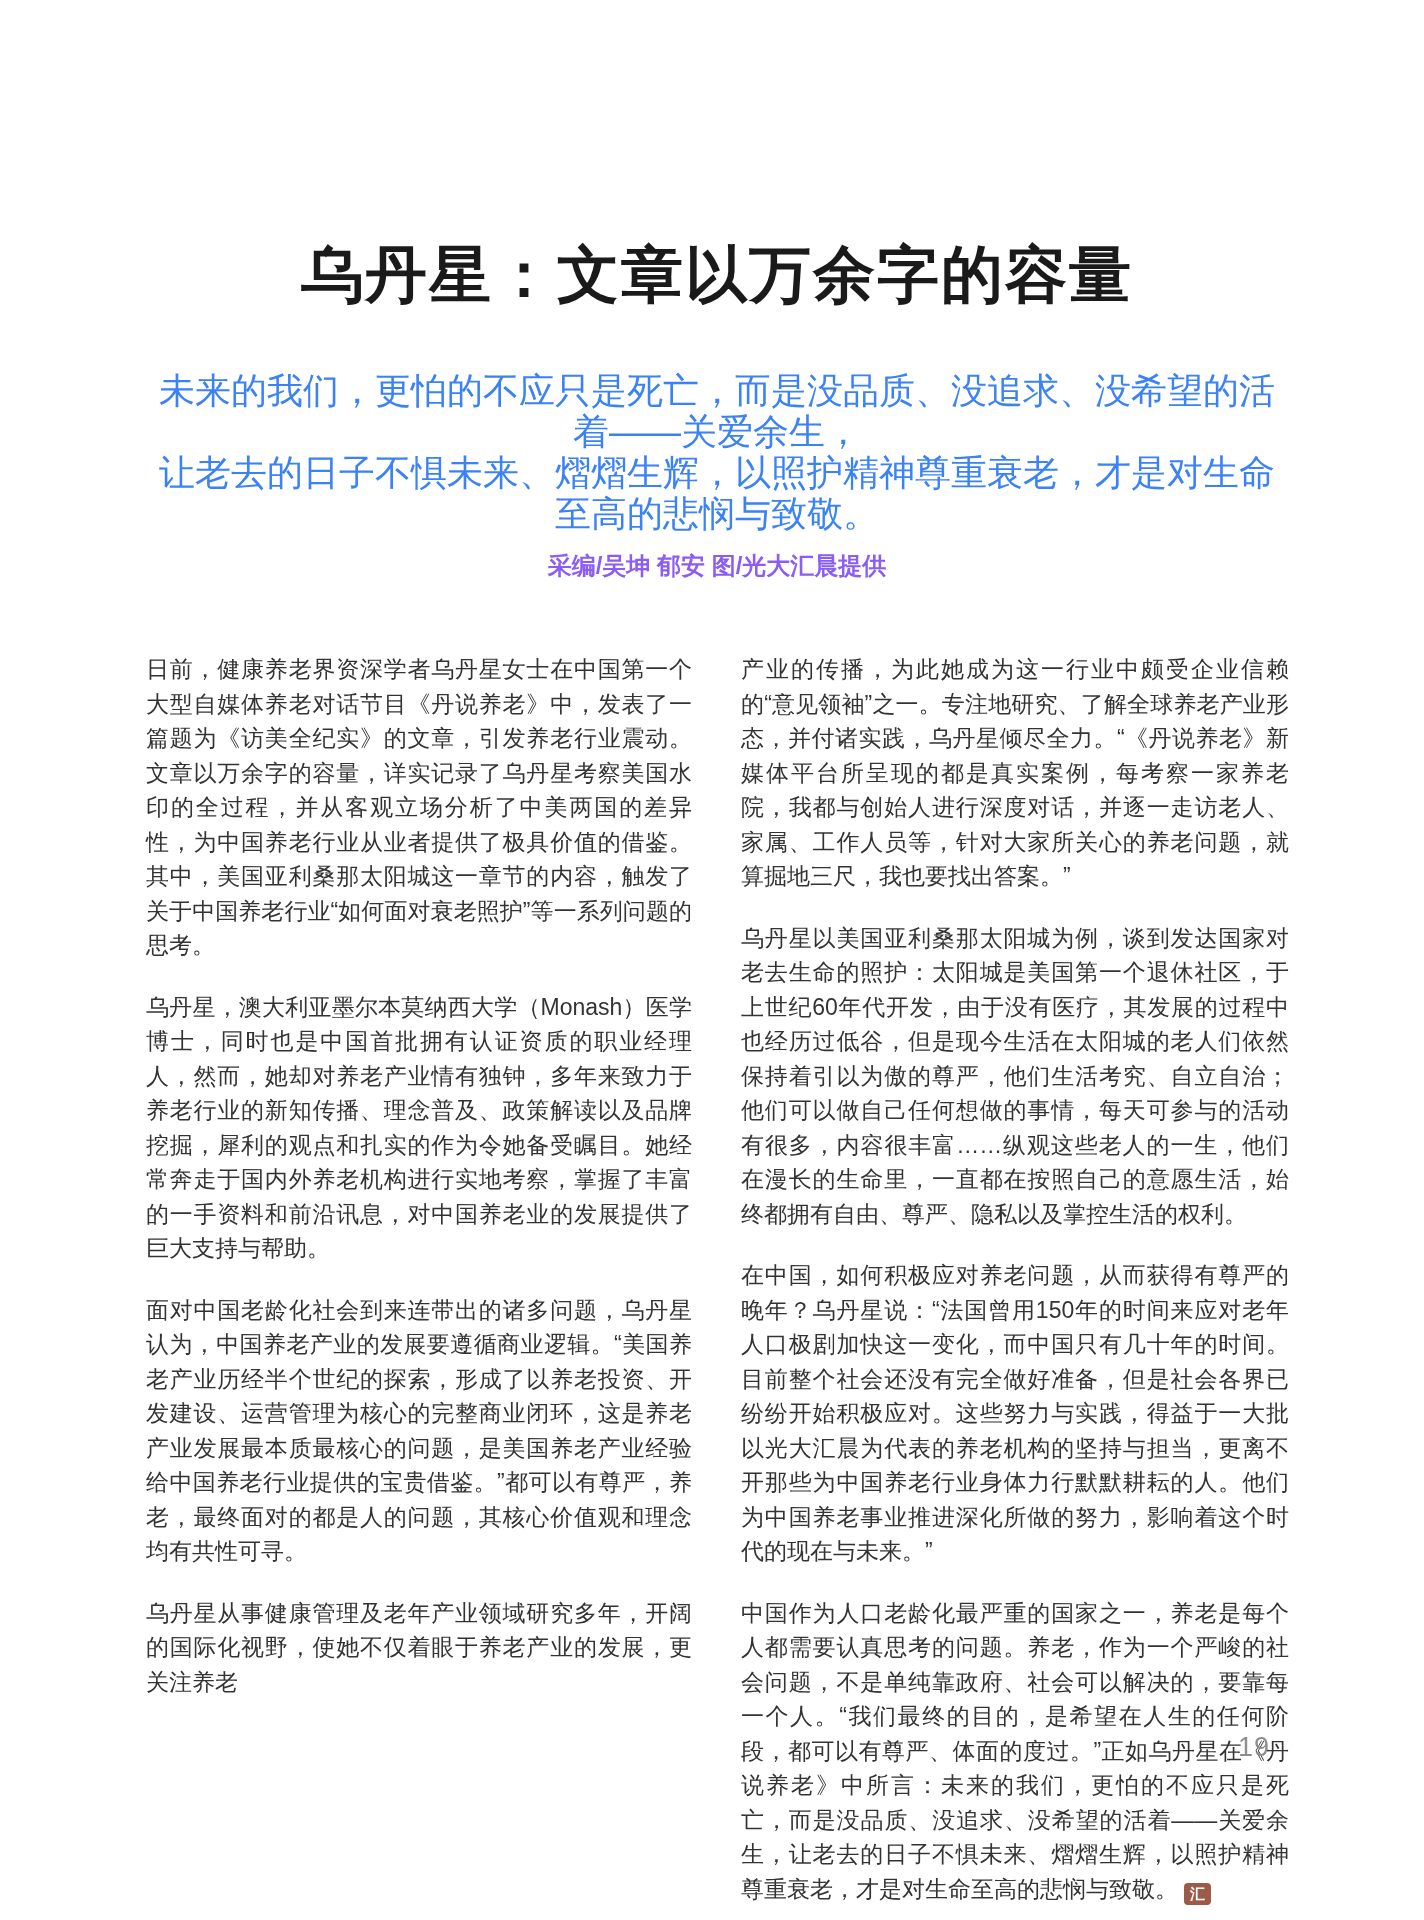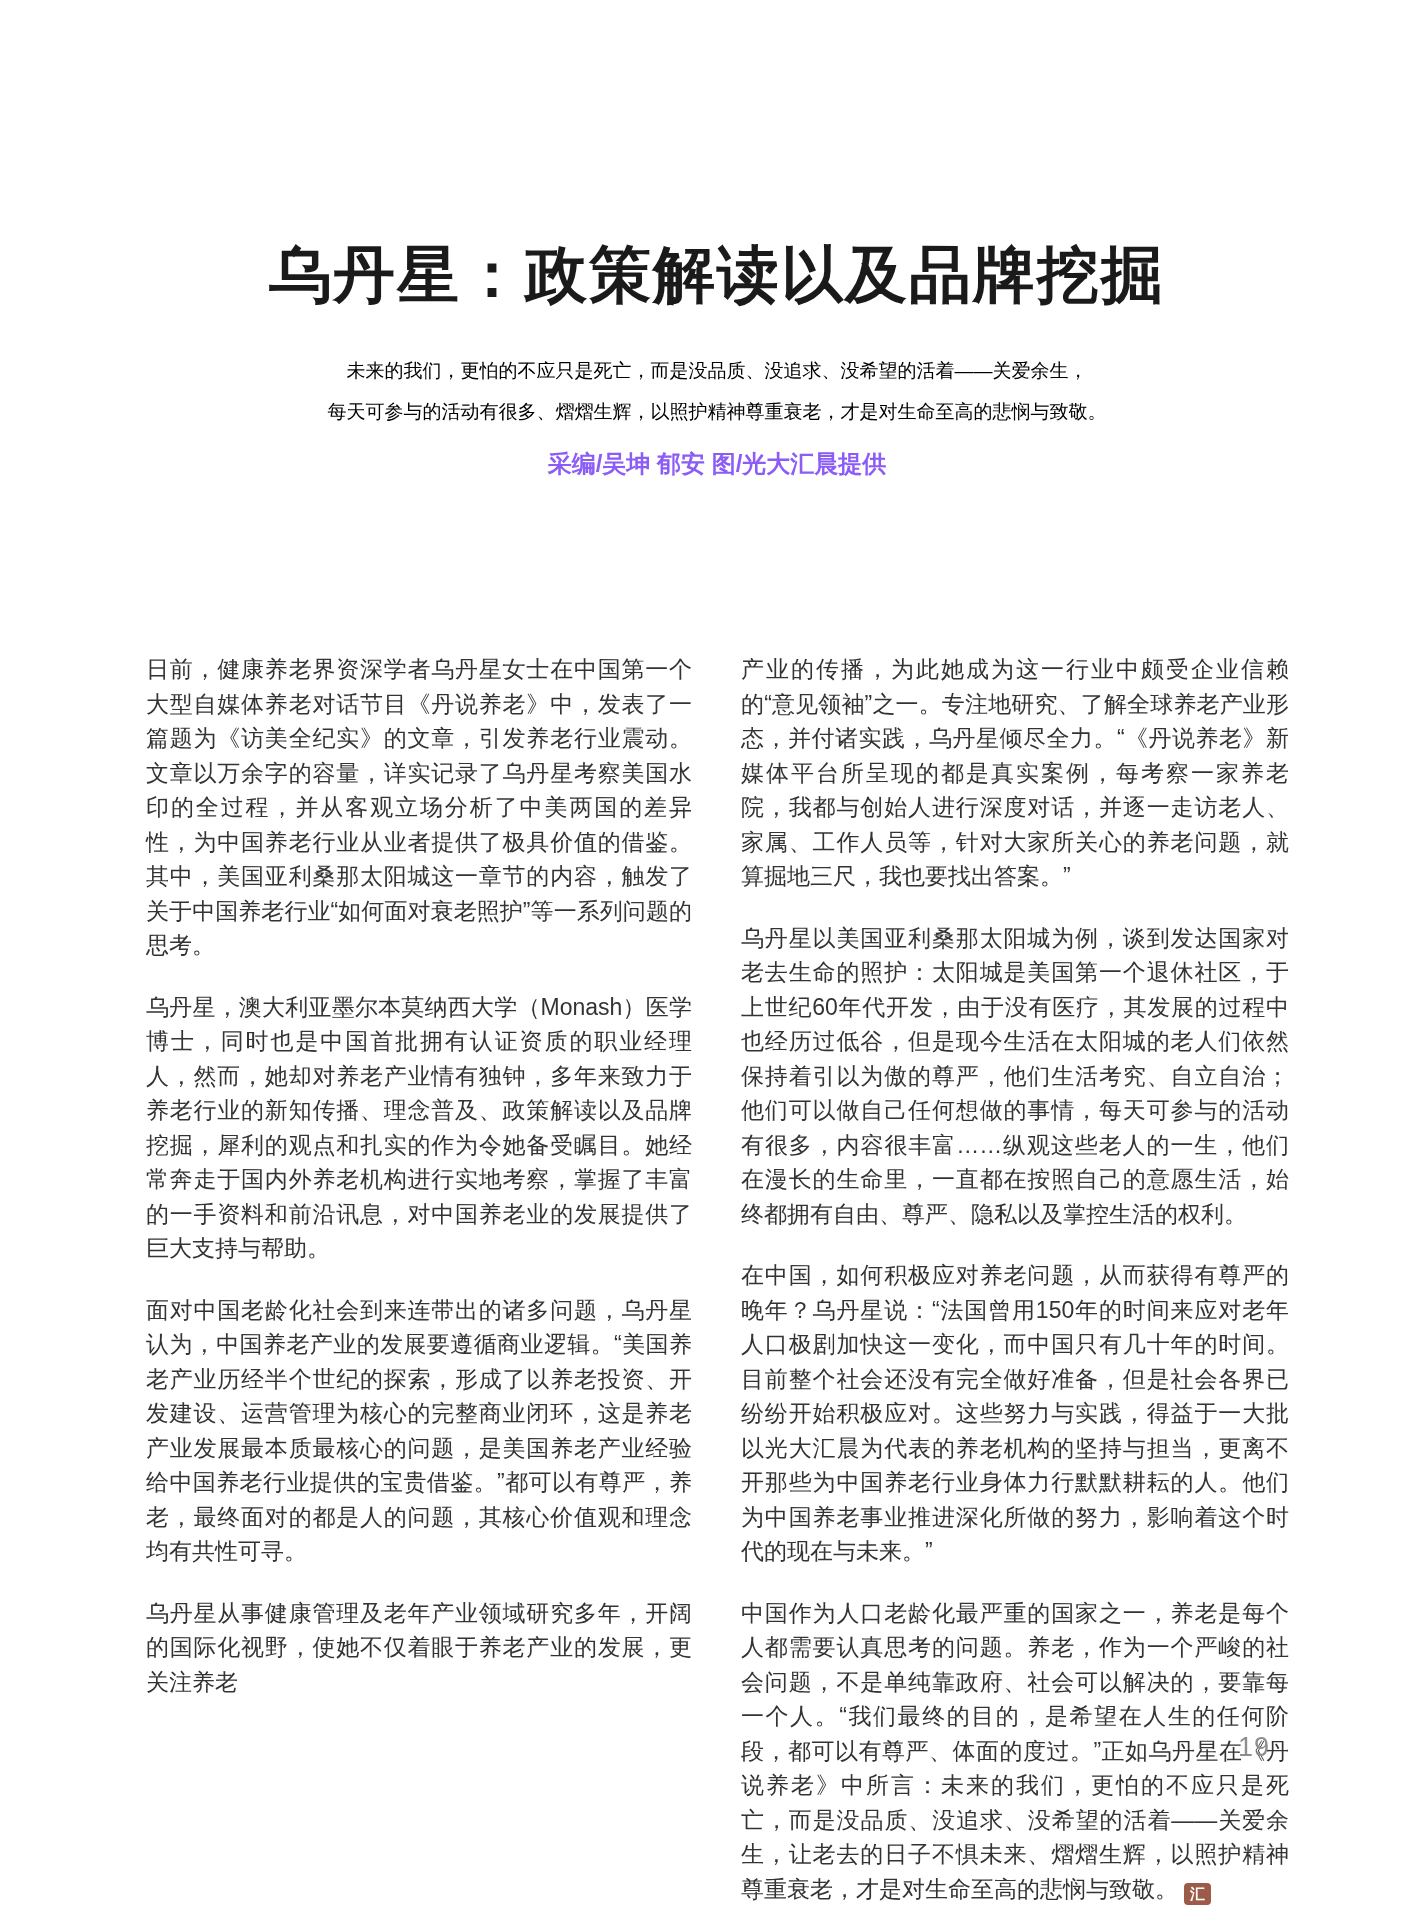--- a/index.html
+++ b/index.html
@@ -24,24 +24,24 @@
   }
   .article-title {
     font-size: 62px;
     line-height: 1.2;
     font-weight: 700;
     color: #1a1a1a;
     letter-spacing: 2px;
     margin: 0;
   }
   .article-subtitle {
-    margin-top: 38px;
-    font-size: 19px;
+    margin-top: 58px;
+    font-size: 36px;
     line-height: 41px;
-    color: #000000;
+    color: #3b82f6;
   }
   .article-byline {
     margin-top: 16px;
     font-size: 24px;
     font-weight: 700;
     color: #8b5cf6;
   }
   .col {
     position: absolute;
     top: 652px;
@@ -77,24 +77,24 @@
     letter-spacing: 1px;
     font-weight: 400;
   }
 </style>
 </head>
 <body>
 
 <div class="page">
 
   <div class="article-header">
-    <h1 class="article-title">乌丹星：政策解读以及品牌挖掘</h1>
+    <h1 class="article-title">乌丹星：文章以万余字的容量</h1>
     <div class="article-subtitle">
       <div>未来的我们，更怕的不应只是死亡，而是没品质、没追求、没希望的活着——关爱余生，</div>
-      <div>每天可参与的活动有很多、熠熠生辉，以照护精神尊重衰老，才是对生命至高的悲悯与致敬。</div>
+      <div>让老去的日子不惧未来、熠熠生辉，以照护精神尊重衰老，才是对生命至高的悲悯与致敬。</div>
     </div>
     <div class="article-byline">采编/吴坤 郁安  图/光大汇晨提供</div>
   </div>
 
   <div class="col col-left">
       <p class="body-para">日前，健康养老界资深学者乌丹星女士在中国第一个大型自媒体养老对话节目《丹说养老》中，发表了一篇题为《访美全纪实》的文章，引发养老行业震动。文章以万余字的容量，详实记录了乌丹星考察美国水印的全过程，并从客观立场分析了中美两国的差异性，为中国养老行业从业者提供了极具价值的借鉴。其中，美国亚利桑那太阳城这一章节的内容，触发了关于中国养老行业“如何面对衰老照护”等一系列问题的思考。</p>
       <p class="body-para">乌丹星，澳大利亚墨尔本莫纳西大学（Monash）医学博士，同时也是中国首批拥有认证资质的职业经理人，然而，她却对养老产业情有独钟，多年来致力于养老行业的新知传播、理念普及、政策解读以及品牌挖掘，犀利的观点和扎实的作为令她备受瞩目。她经常奔走于国内外养老机构进行实地考察，掌握了丰富的一手资料和前沿讯息，对中国养老业的发展提供了巨大支持与帮助。</p>
       <p class="body-para">面对中国老龄化社会到来连带出的诸多问题，乌丹星认为，中国养老产业的发展要遵循商业逻辑。“美国养老产业历经半个世纪的探索，形成了以养老投资、开发建设、运营管理为核心的完整商业闭环，这是养老产业发展最本质最核心的问题，是美国养老产业经验给中国养老行业提供的宝贵借鉴。”都可以有尊严，养老，最终面对的都是人的问题，其核心价值观和理念均有共性可寻。</p>
       <p class="body-para">乌丹星从事健康管理及老年产业领域研究多年，开阔的国际化视野，使她不仅着眼于养老产业的发展，更关注养老</p>
     </div>

